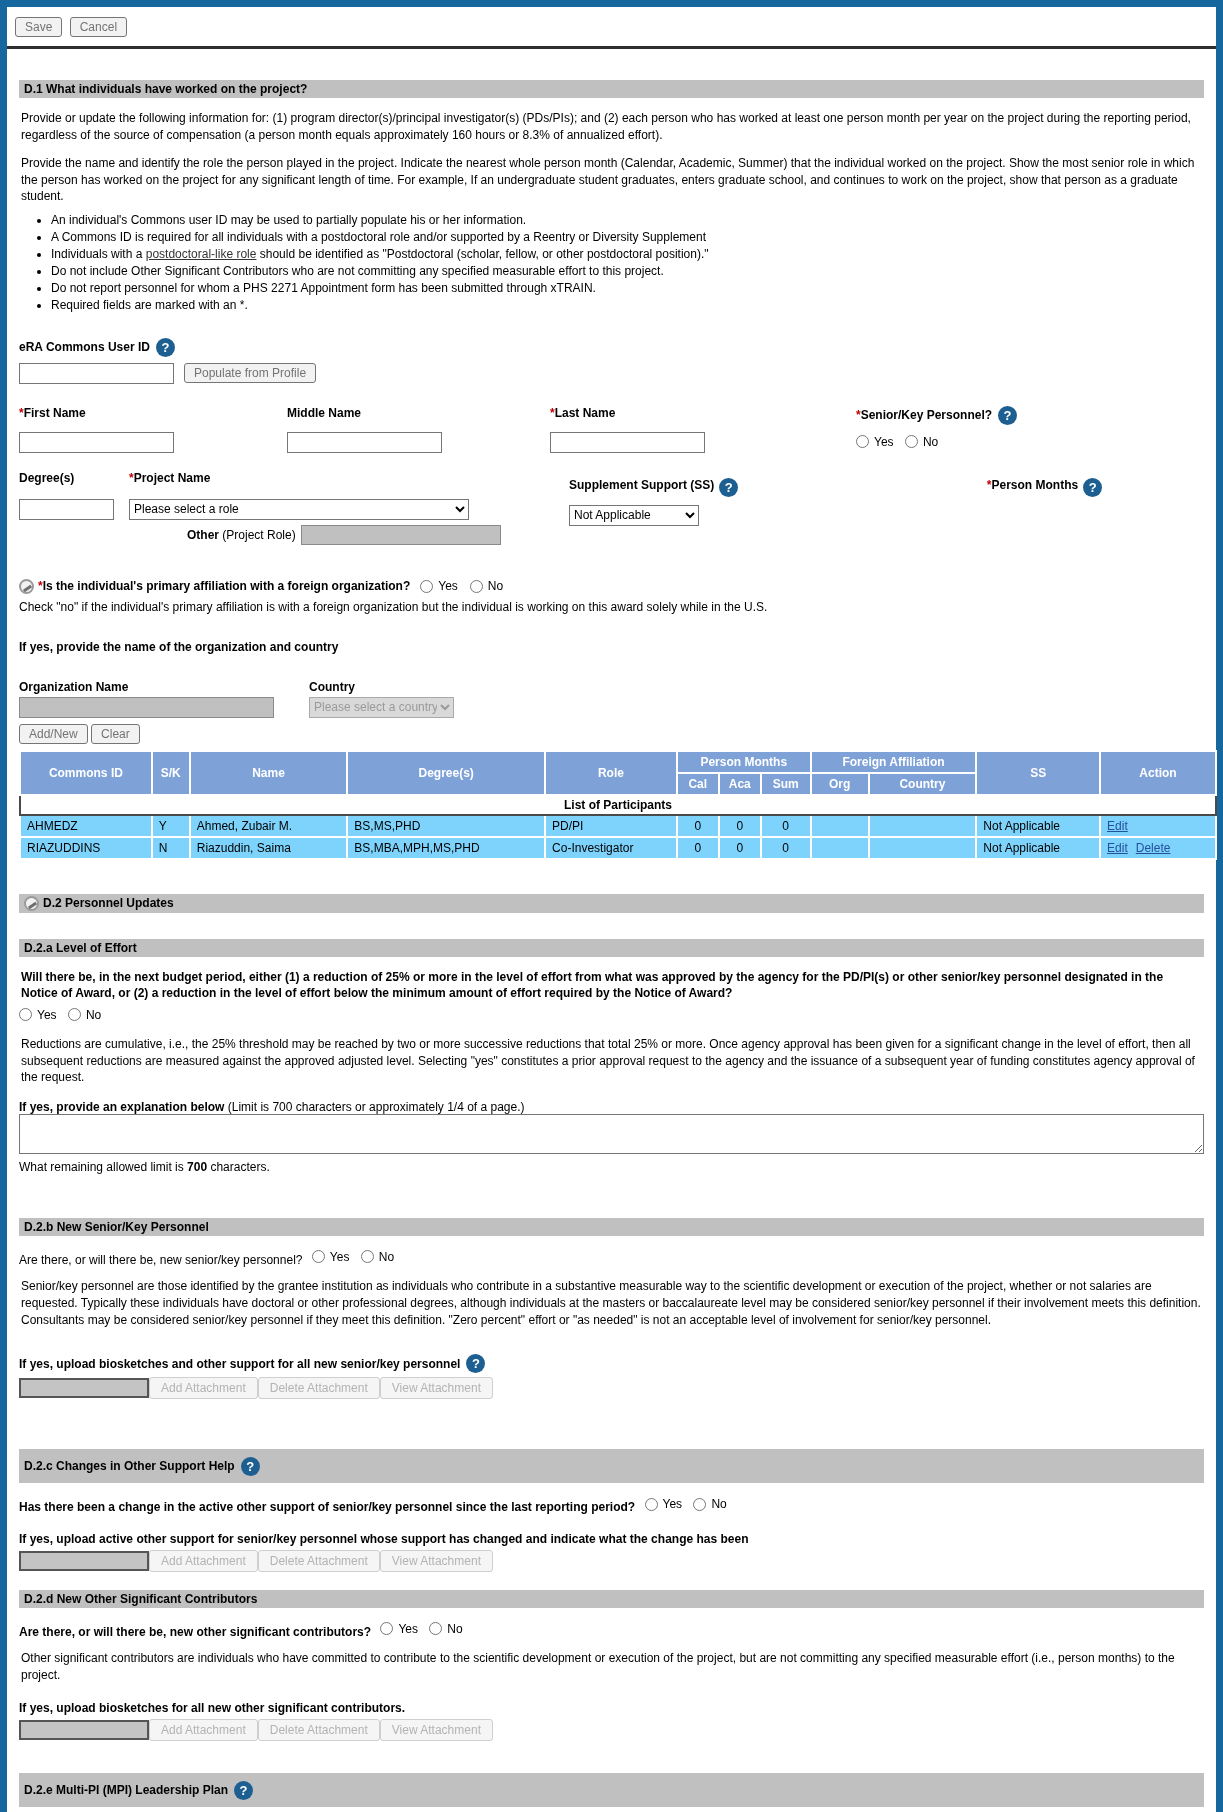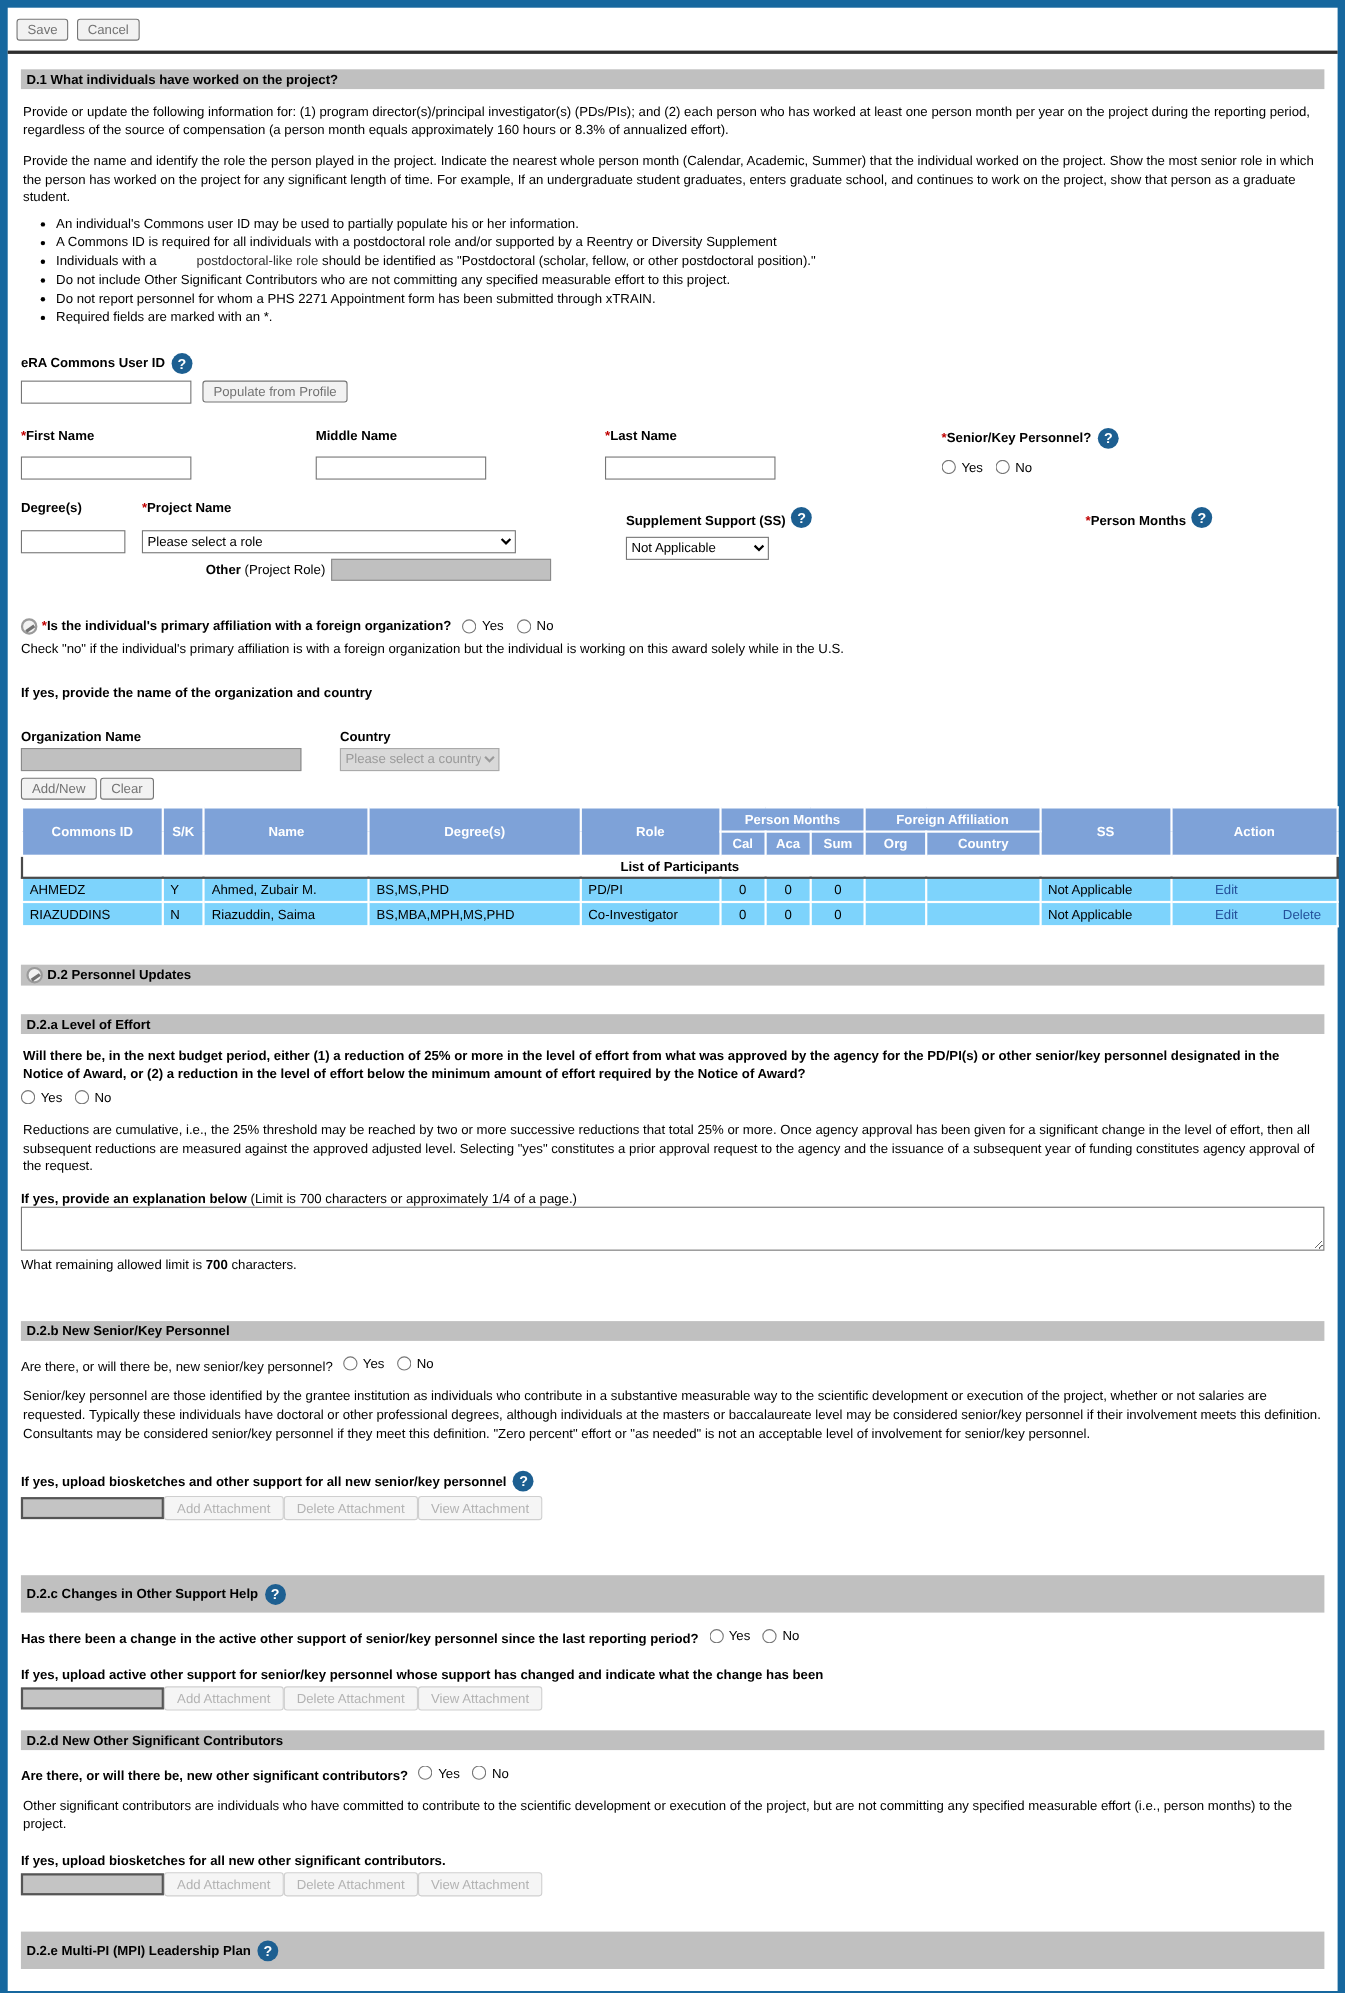--- a/index.html
+++ b/index.html
@@ -6,21 +6,21 @@
   html,body { margin:0; padding:0; background:#fff; }
   body { font-family:"Liberation Sans", sans-serif; font-size:12px; color:#000; }
   .frame { width:1223px; min-height:1812px; border:7px solid #16679e; background:#fff; padding:0 0 20px 0; }
   .inner { padding:0 12px; }
 
   .btn { font-family:"Liberation Sans",sans-serif; font-size:12px; background:#f2f2f2; border:1px solid #757575; border-radius:3px; padding:2px 9px; color:#737373; cursor:pointer; }
   .btn-row-top { padding:10px 0 9px 8px; }
   .btn-row-top .btn { margin-right:4px; }
   hr.dark { border:none; border-top:3px solid #2e2e2e; margin:0; }
 
-  .section-bar { background:#c0c0c0; font-weight:bold; padding:2px 5px; margin:14px 0 0 0; min-height:17px; }
+  .section-bar { background:#c0c0c0; font-weight:bold; padding:2px 5px; margin:31px 0 0 0; min-height:17px; }
   .section-bar.tall { min-height:34px; display:flex; align-items:center; gap:6px; }
   .para { margin:12px 2px 0 2px; line-height:1.38; }
   b.inlb { font-weight:bold; }
 
   ul.instr { margin:8px 0 0 18px; padding:0 0 0 14px; }
   ul.instr li { margin:3px 0; }
   .instr-head { display:flex; align-items:center; gap:4px; margin-top:16px; font-weight:bold; }
 
   .toggle-icon { display:inline-block; width:15px; height:15px; border-radius:50%; border:2px solid #9a9a9a; position:relative; background:#f2f2f2; flex:0 0 auto; }
   .toggle-icon::after { content:""; position:absolute; left:2px; top:6px; width:9px; height:3px; background:#707070; transform:rotate(-35deg); }
@@ -52,29 +52,29 @@
   .role-col { width:440px; }
   .role-col select { width:340px; margin-top:14px; }
   .other-line { margin-top:5px; display:flex; align-items:center; }
   .other-line .lbl { margin-left:58px; }
   .other-line input { width:200px; margin-left:5px; height:20px; }
   .supp-col { width:186px; }
   .supp-col select { width:130px; margin-top:8px; }
   .months-col { display:flex; gap:14px; margin-top:0; }
   .pm-item { display:flex; align-items:center; gap:4px; margin-top:30px; }
   .pm-item input { width:50px; }
-  .pm-head { display:flex; align-items:flex-end; gap:5px; }
+  .pm-head { display:flex; align-items:flex-start; gap:5px; }
 
   .lop-table { border-collapse:collapse; border:2px solid #4a4a4a; width:1198px; margin-top:6px; }
   .lop-table th, .lop-table td { border:2px solid #ffffff; padding:3px 6px; font-size:12px; }
   .lop-table .cap th { background:#fff; color:#000; font-weight:bold; text-align:center; border:2px solid #4a4a4a; padding:2px; }
   .lop-table thead th { background:#7ea2d8; color:#fff; font-weight:bold; text-align:center; }
   .lop-table tbody td { background:#7dd3fc; }
   .lop-table td.ctr { text-align:center; }
-  a.tbl-link { color:#24519b; cursor:pointer; margin-right:8px;margin-left:33px; }
+  a.tbl-link { color:#24519b; text-decoration:underline; cursor:pointer; margin-right:8px; }
 
   .attach-row { display:flex; align-items:center; gap:0; margin-top:4px; }
   .file-box { width:130px; height:20px; background:#c4c4c4; border:2px solid #555; }
   .btn-dis { font-size:12px; background:#f5f5f5; border:1px solid #cfcfcf; color:#b3b3b3; border-radius:3px; padding:3px 11px; }
   .charnote { margin-top:3px; }
   .mt6 { margin-top:6px; } .mt10 { margin-top:10px; } .mt14 { margin-top:14px; } .mt18 { margin-top:18px; } .mt26 { margin-top:26px; } .mt34 { margin-top:34px; }
 </style>
 </head>
 <body>
 

